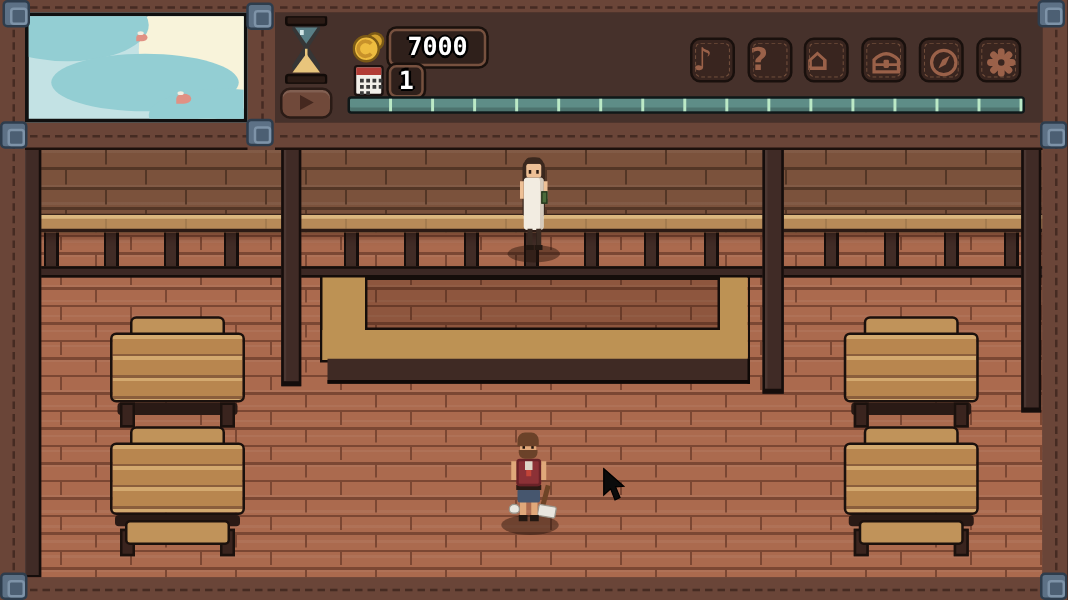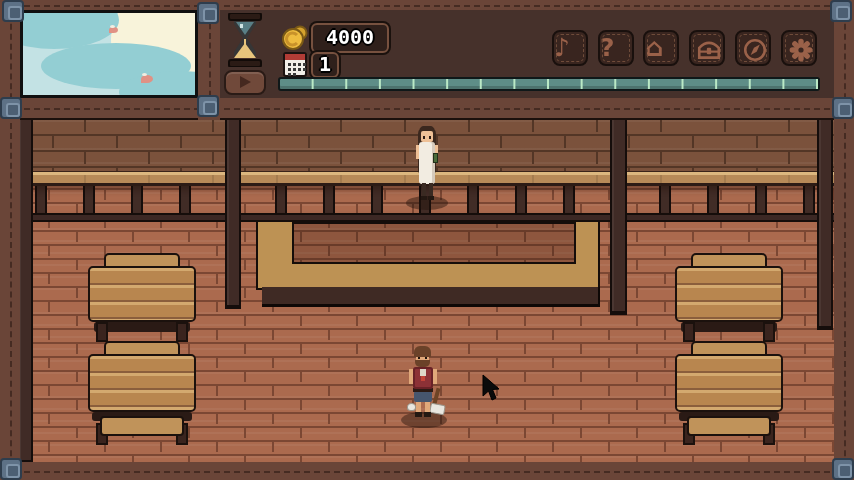--- a/index.html
+++ b/index.html
@@ -258,21 +258,21 @@
     <rect x="1" y="0" width="32" height="7" rx="2" fill="#2b1b15" stroke="#120b08" stroke-width="2"></rect>
     <rect x="1" y="47" width="32" height="7" rx="2" fill="#2b1b15" stroke="#120b08" stroke-width="2"></rect>
   </svg>
   <div class="play-btn"></div>
 
   <svg width="26" height="26" viewBox="0 0 26 26" style="left:282px;top:25px;">
     <circle cx="18" cy="8" r="6.5" fill="#d6a32e" stroke="#7c5a16" stroke-width="2"></circle>
     <circle cx="11" cy="14" r="10" fill="#eebc3f" stroke="#7c5a16" stroke-width="2"></circle>
     <path d="M15 10 a6 6 0 1 0 0 8" fill="none" stroke="#c8922a" stroke-width="3"></path>
   </svg>
-  <div class="badge" style="left:311px;top:23px;width:78px;height:30px;">4000</div>
+  <div class="badge" style="left:311px;top:23px;width:78px;height:30px;">7000</div>
 
   <div class="calendar">
     <div class="cal-dots"></div>
   </div>
   <div class="badge" style="left:311px;top:52px;width:28px;height:26px;line-height:20px;">1</div>
 
   <div class="time-bar">
     <div class="time-ticks" style="background-size: calc(6.25%) 100%;"></div>
   </div>
 

